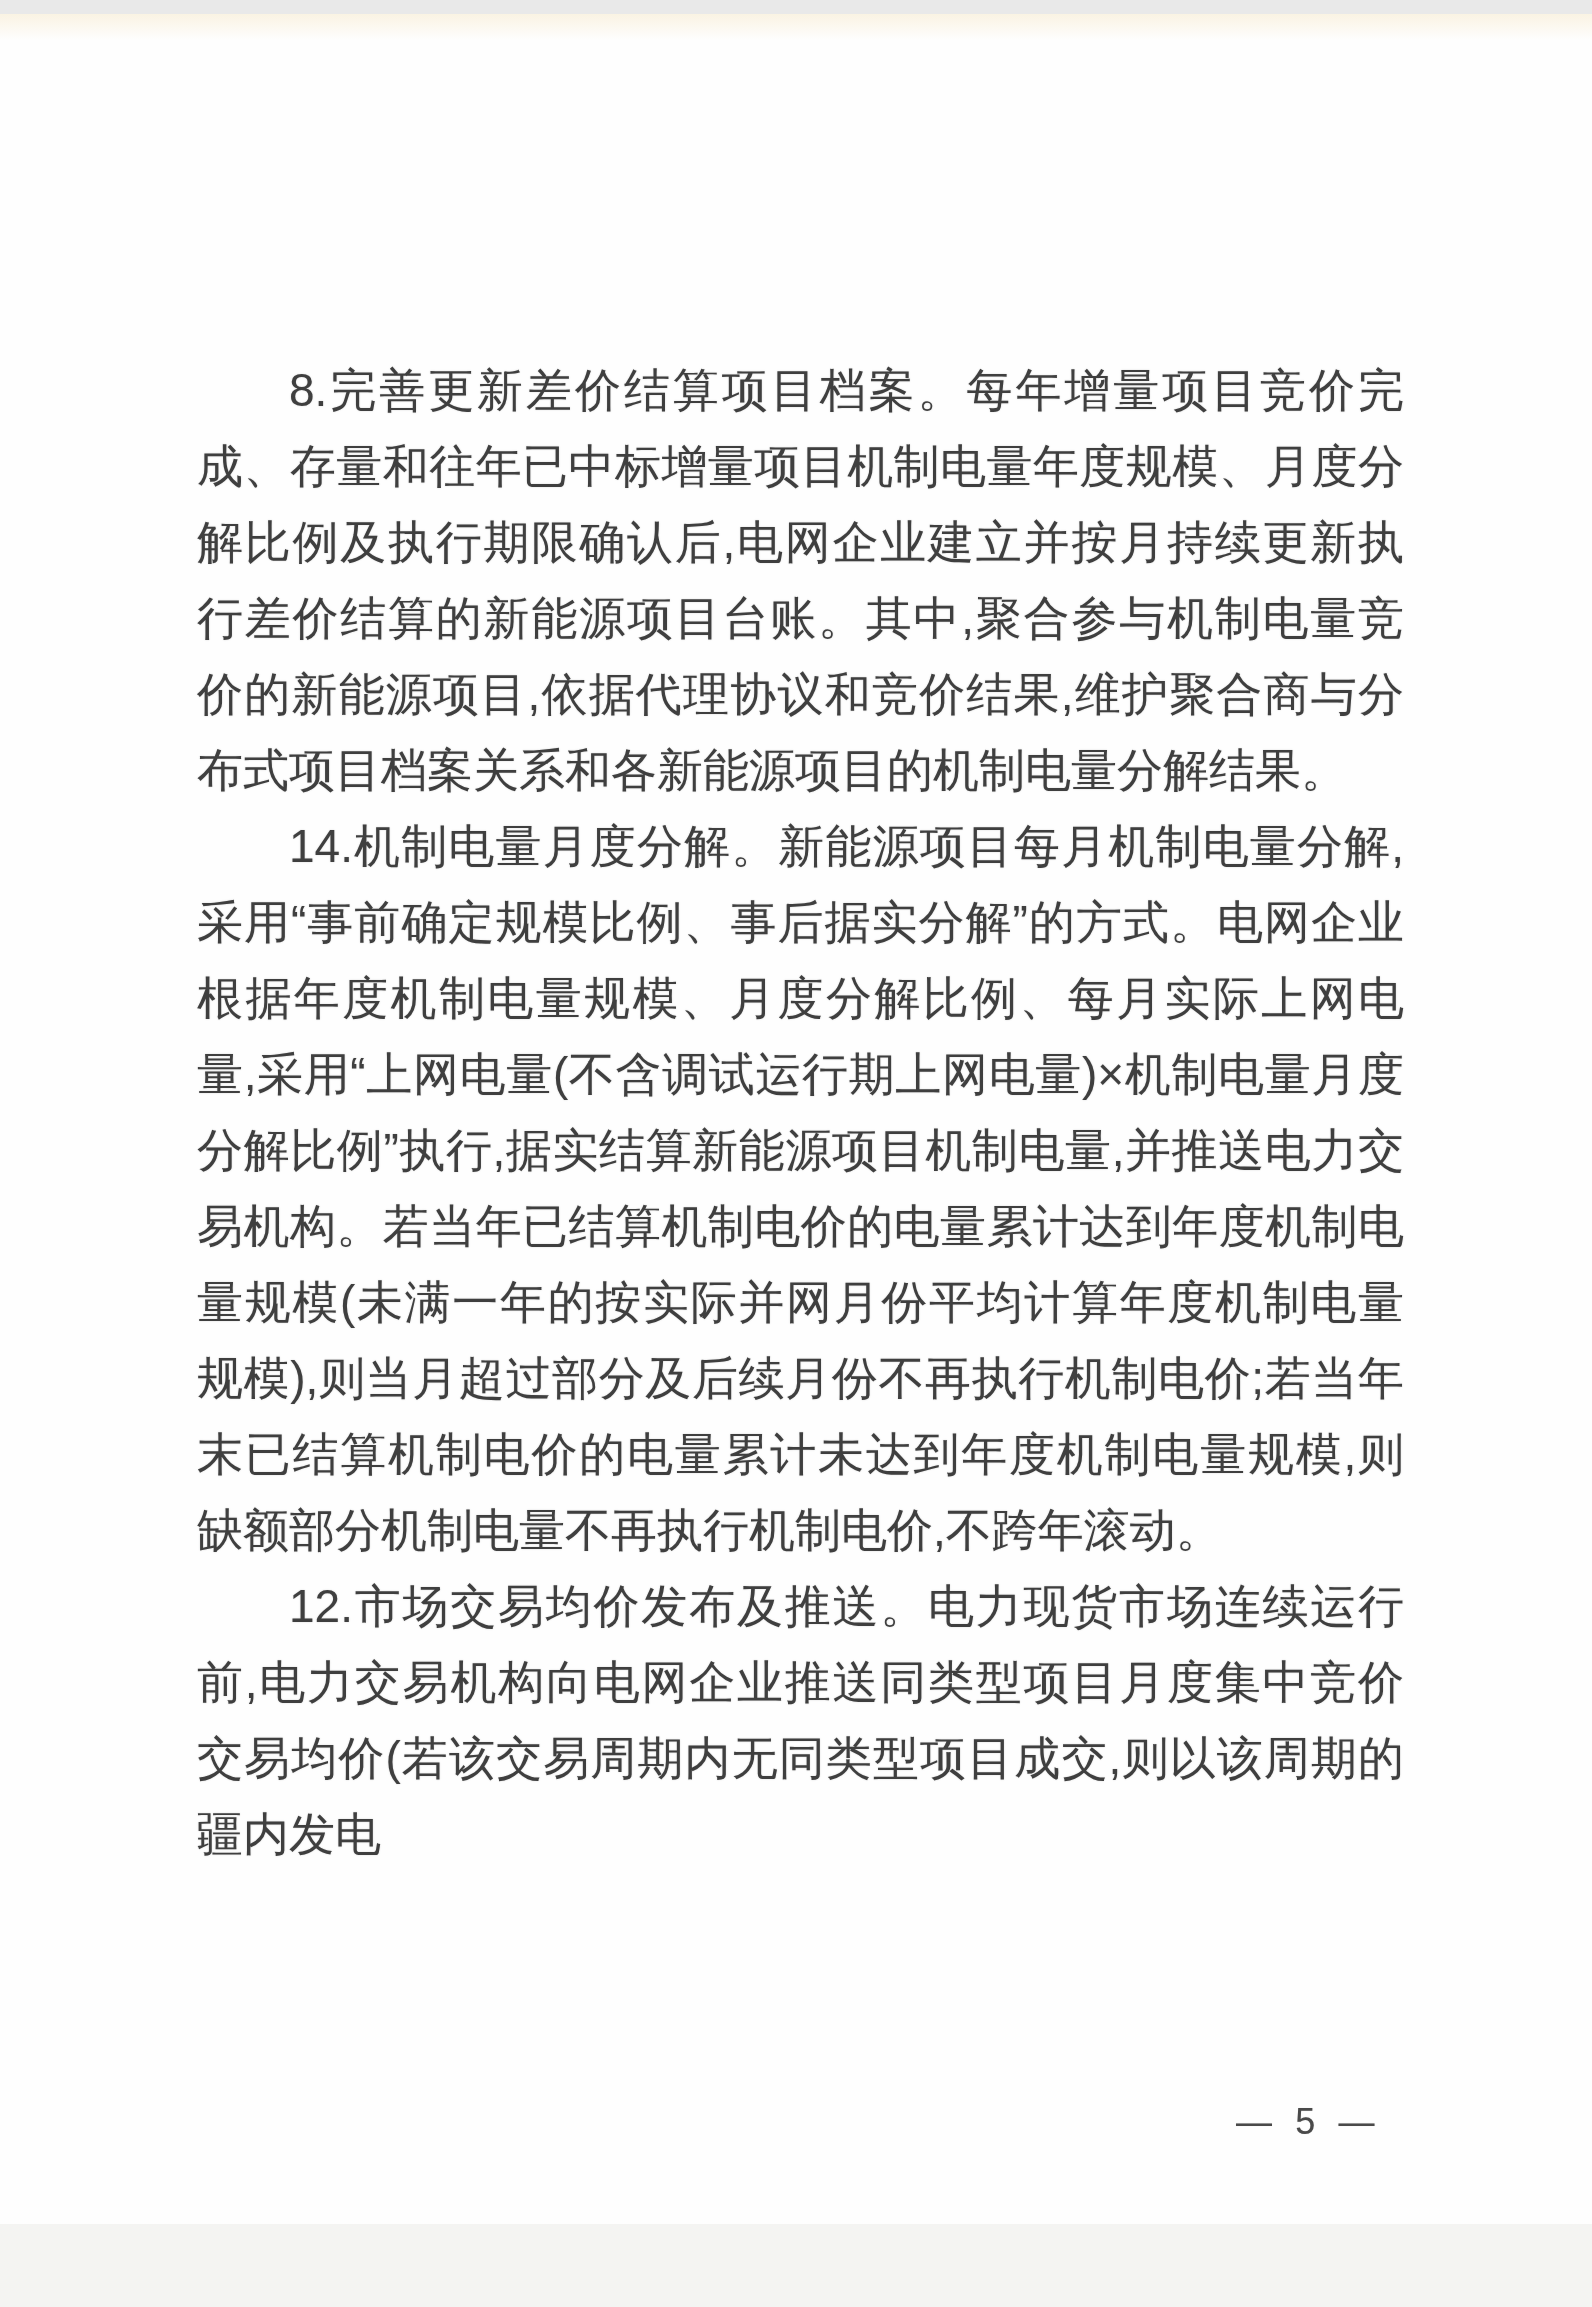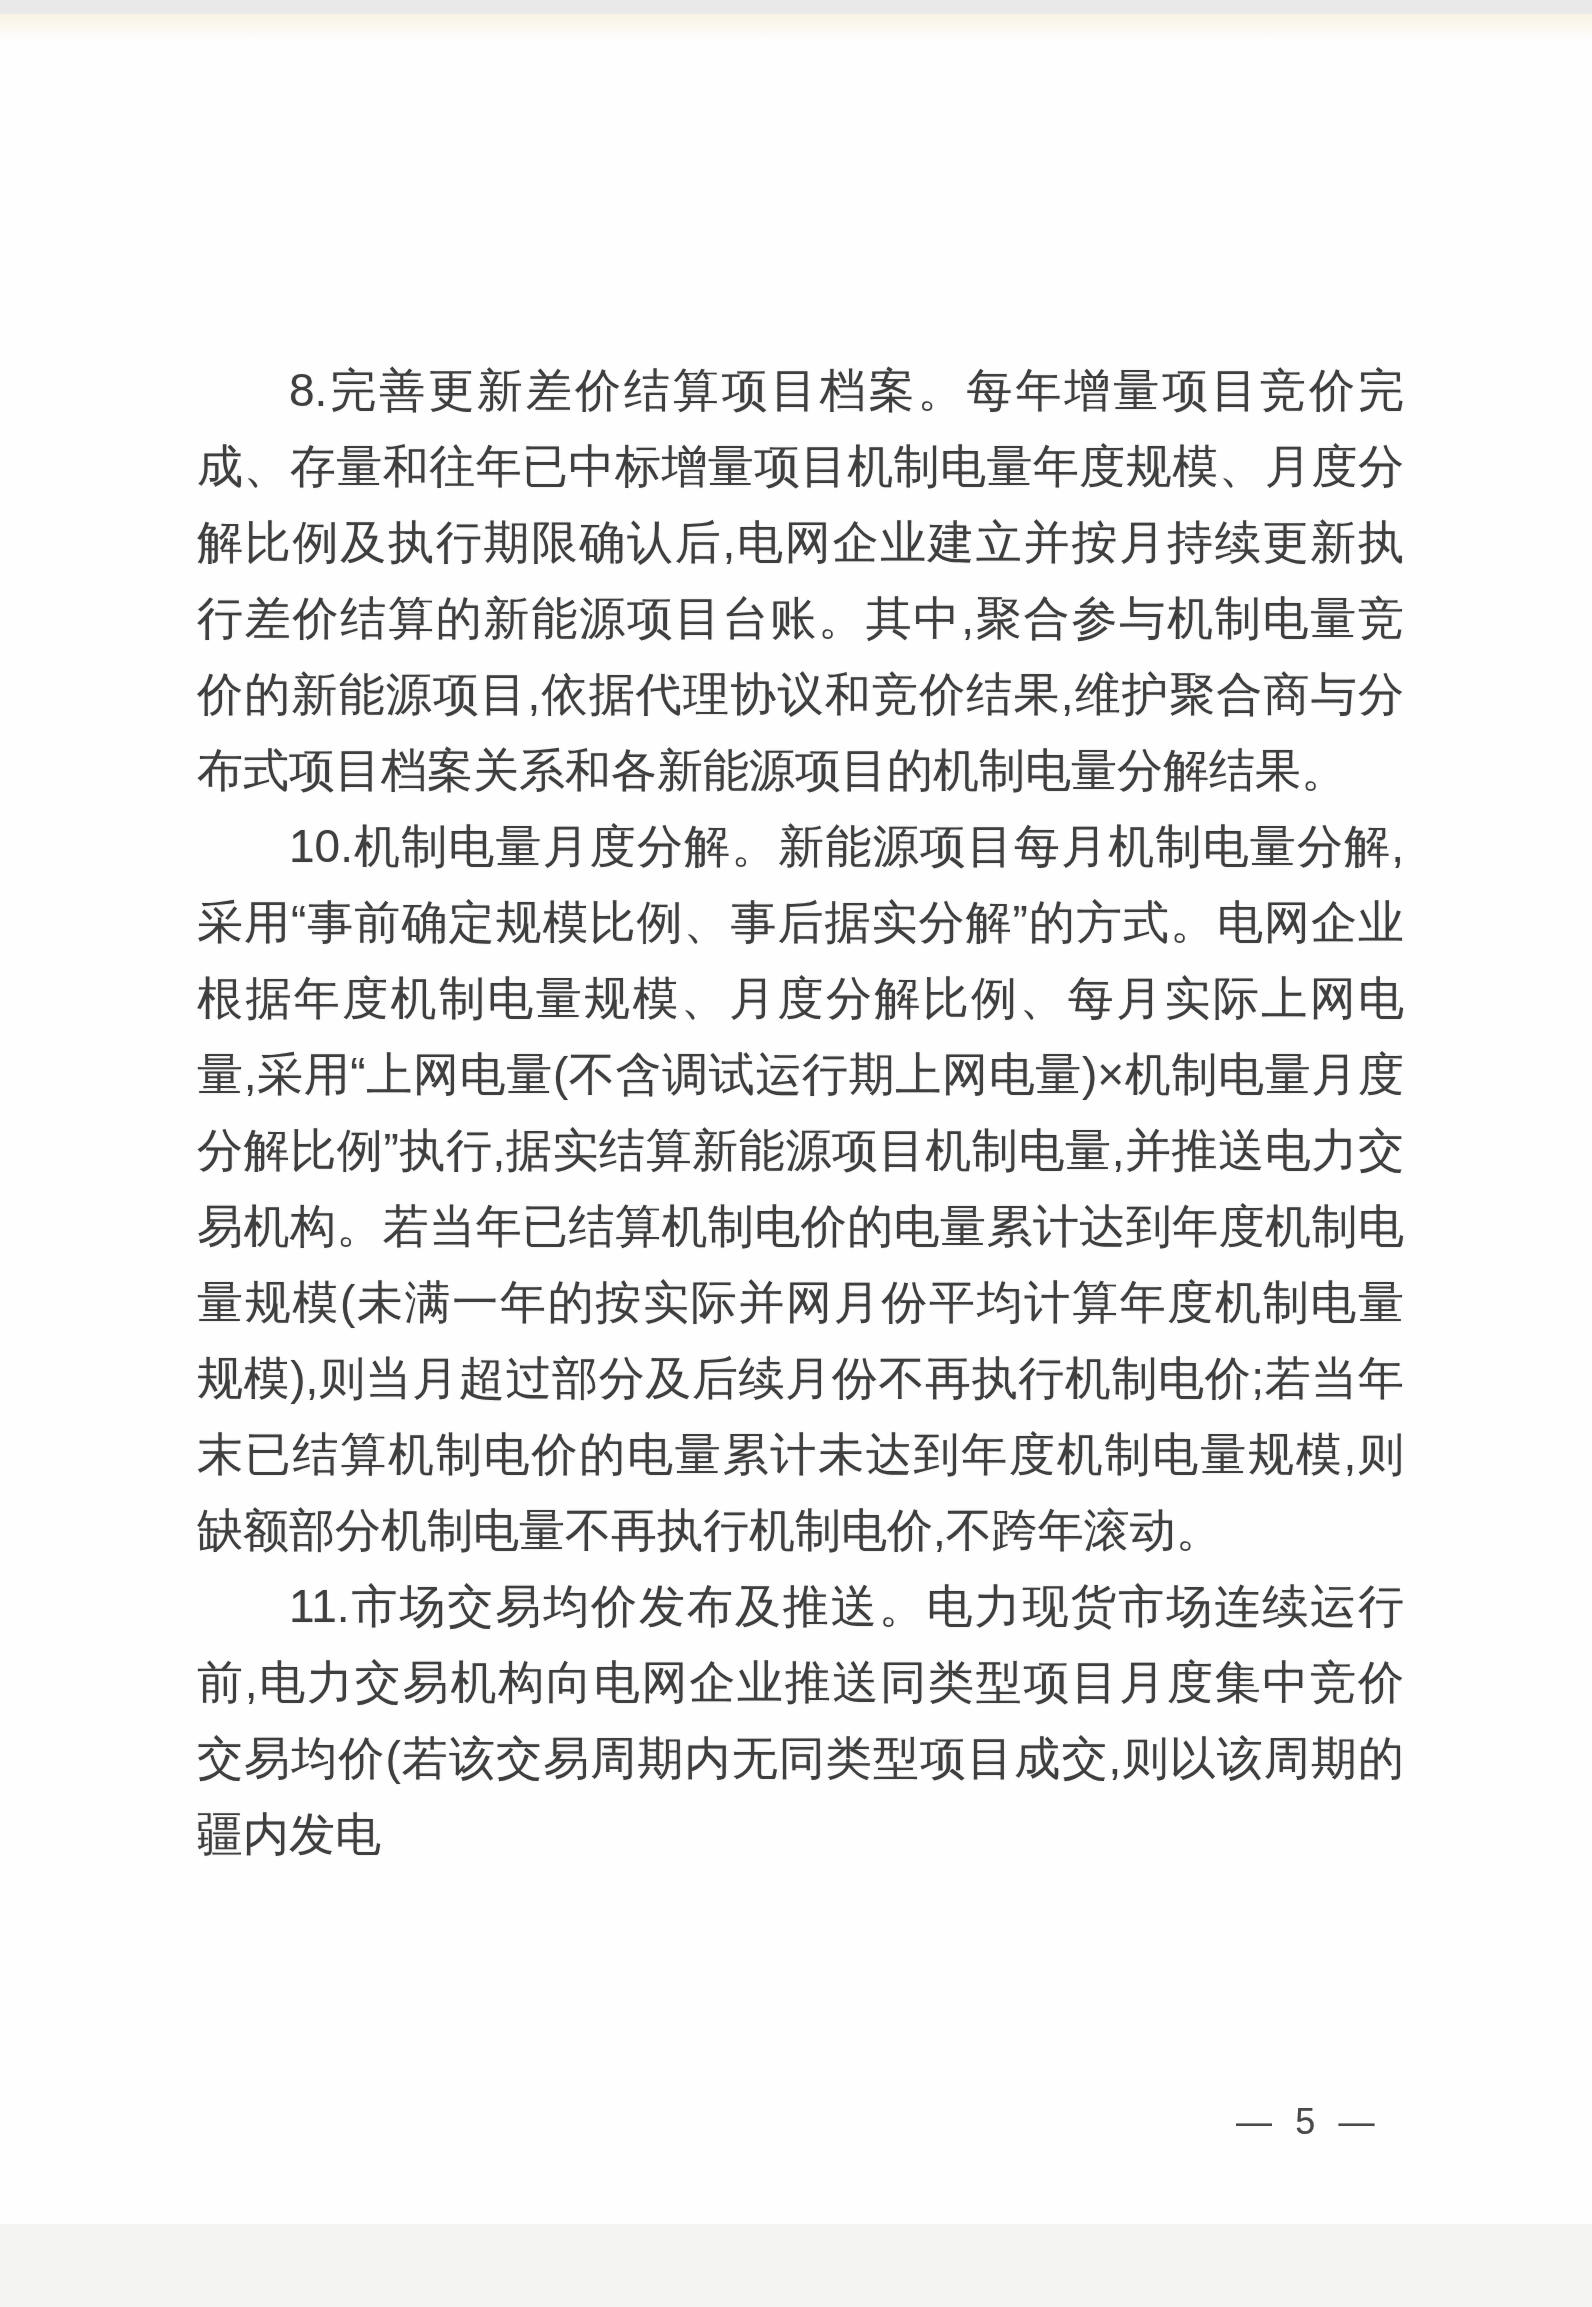--- a/index.html
+++ b/index.html
@@ -58,21 +58,21 @@
   }
 </style>
 </head>
 <body>
 
 <div class="page">
   <div class="top-tint"></div>
 
   <div class="content">
     <p>8.完善更新差价结算项目档案。每年增量项目竞价完成、存量和往年已中标增量项目机制电量年度规模、月度分解比例及执行期限确认后,电网企业建立并按月持续更新执行差价结算的新能源项目台账。其中,聚合参与机制电量竞价的新能源项目,依据代理协议和竞价结果,维护聚合商与分布式项目档案关系和各新能源项目的机制电量分解结果。</p>
-    <p>10.机制电量月度分解。新能源项目每月机制电量分解,采用“事前确定规模比例、事后据实分解”的方式。电网企业根据年度机制电量规模、月度分解比例、每月实际上网电量,采用“上网电量(不含调试运行期上网电量)×机制电量月度分解比例”执行,据实结算新能源项目机制电量,并推送电力交易机构。若当年已结算机制电价的电量累计达到年度机制电量规模(未满一年的按实际并网月份平均计算年度机制电量规模),则当月超过部分及后续月份不再执行机制电价;若当年末已结算机制电价的电量累计未达到年度机制电量规模,则缺额部分机制电量不再执行机制电价,不跨年滚动。</p>
-    <p>11.市场交易均价发布及推送。电力现货市场连续运行前,电力交易机构向电网企业推送同类型项目月度集中竞价交易均价(若该交易周期内无同类型项目成交,则以该周期的疆内发电</p>
+    <p>14.机制电量月度分解。新能源项目每月机制电量分解,采用“事前确定规模比例、事后据实分解”的方式。电网企业根据年度机制电量规模、月度分解比例、每月实际上网电量,采用“上网电量(不含调试运行期上网电量)×机制电量月度分解比例”执行,据实结算新能源项目机制电量,并推送电力交易机构。若当年已结算机制电价的电量累计达到年度机制电量规模(未满一年的按实际并网月份平均计算年度机制电量规模),则当月超过部分及后续月份不再执行机制电价;若当年末已结算机制电价的电量累计未达到年度机制电量规模,则缺额部分机制电量不再执行机制电价,不跨年滚动。</p>
+    <p>12.市场交易均价发布及推送。电力现货市场连续运行前,电力交易机构向电网企业推送同类型项目月度集中竞价交易均价(若该交易周期内无同类型项目成交,则以该周期的疆内发电</p>
   </div>
 
   <div class="footer">— 5 —</div>
 
   <div class="bottom-band"></div>
 </div>
 
 
 </body></html>

